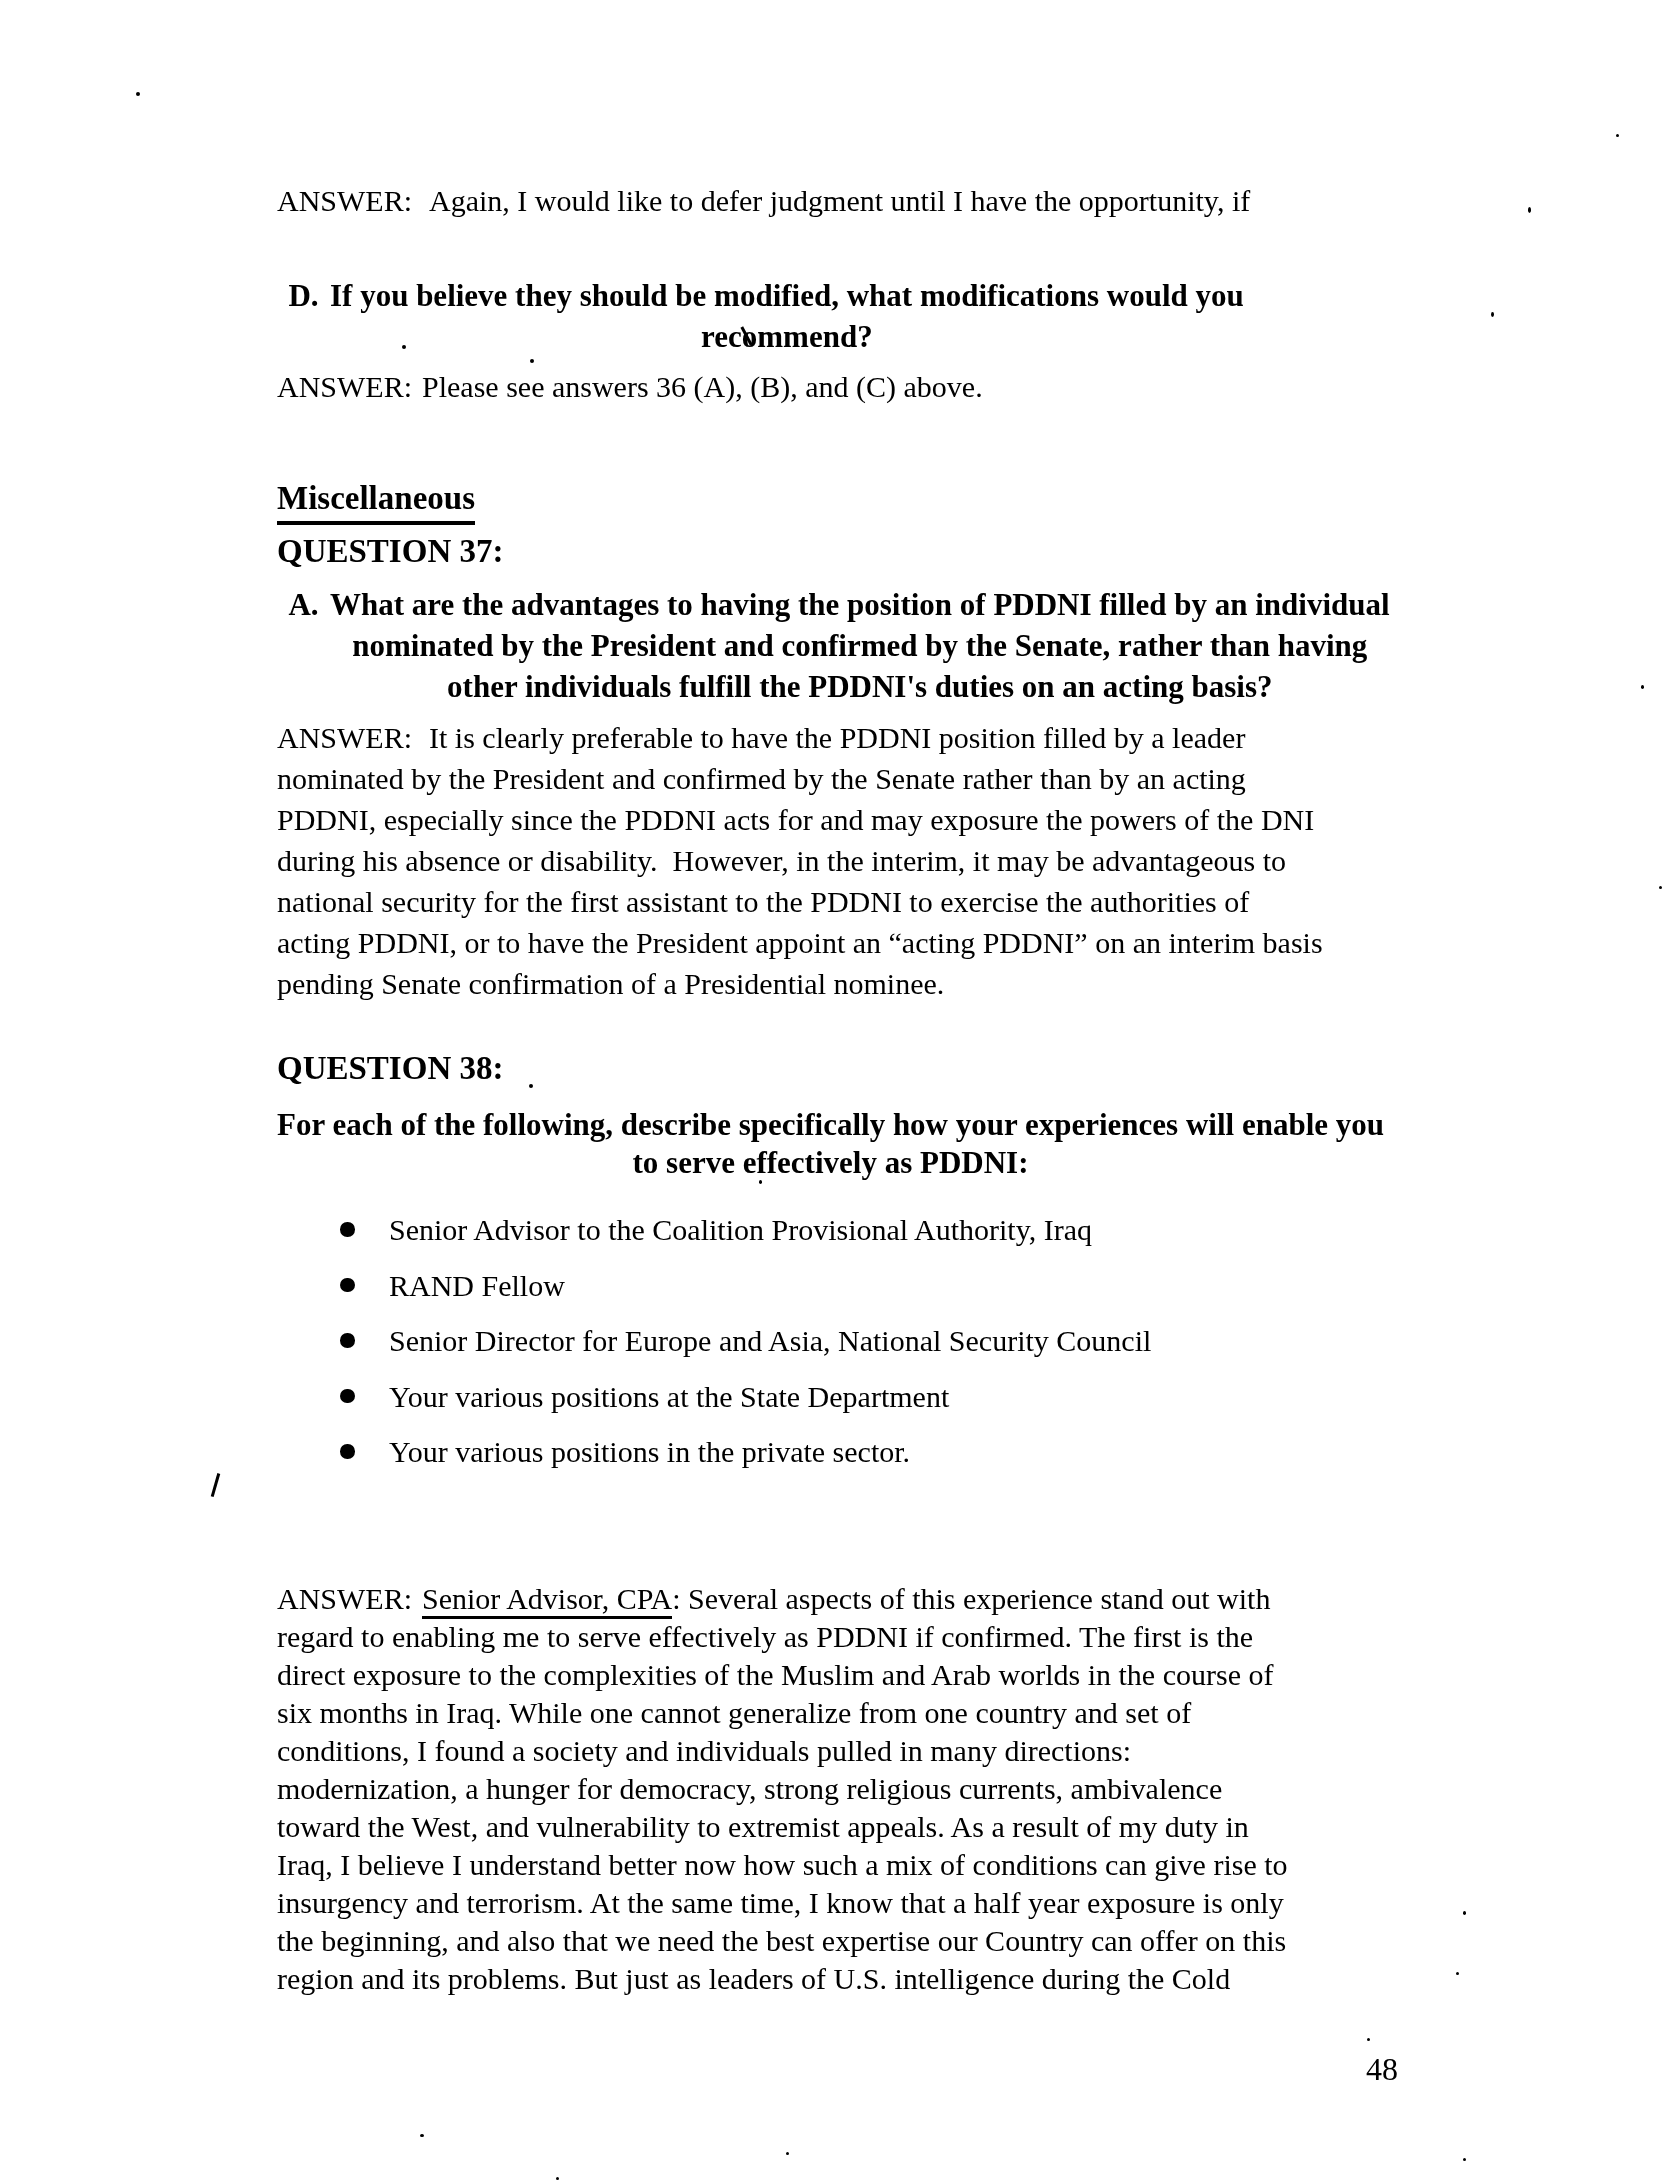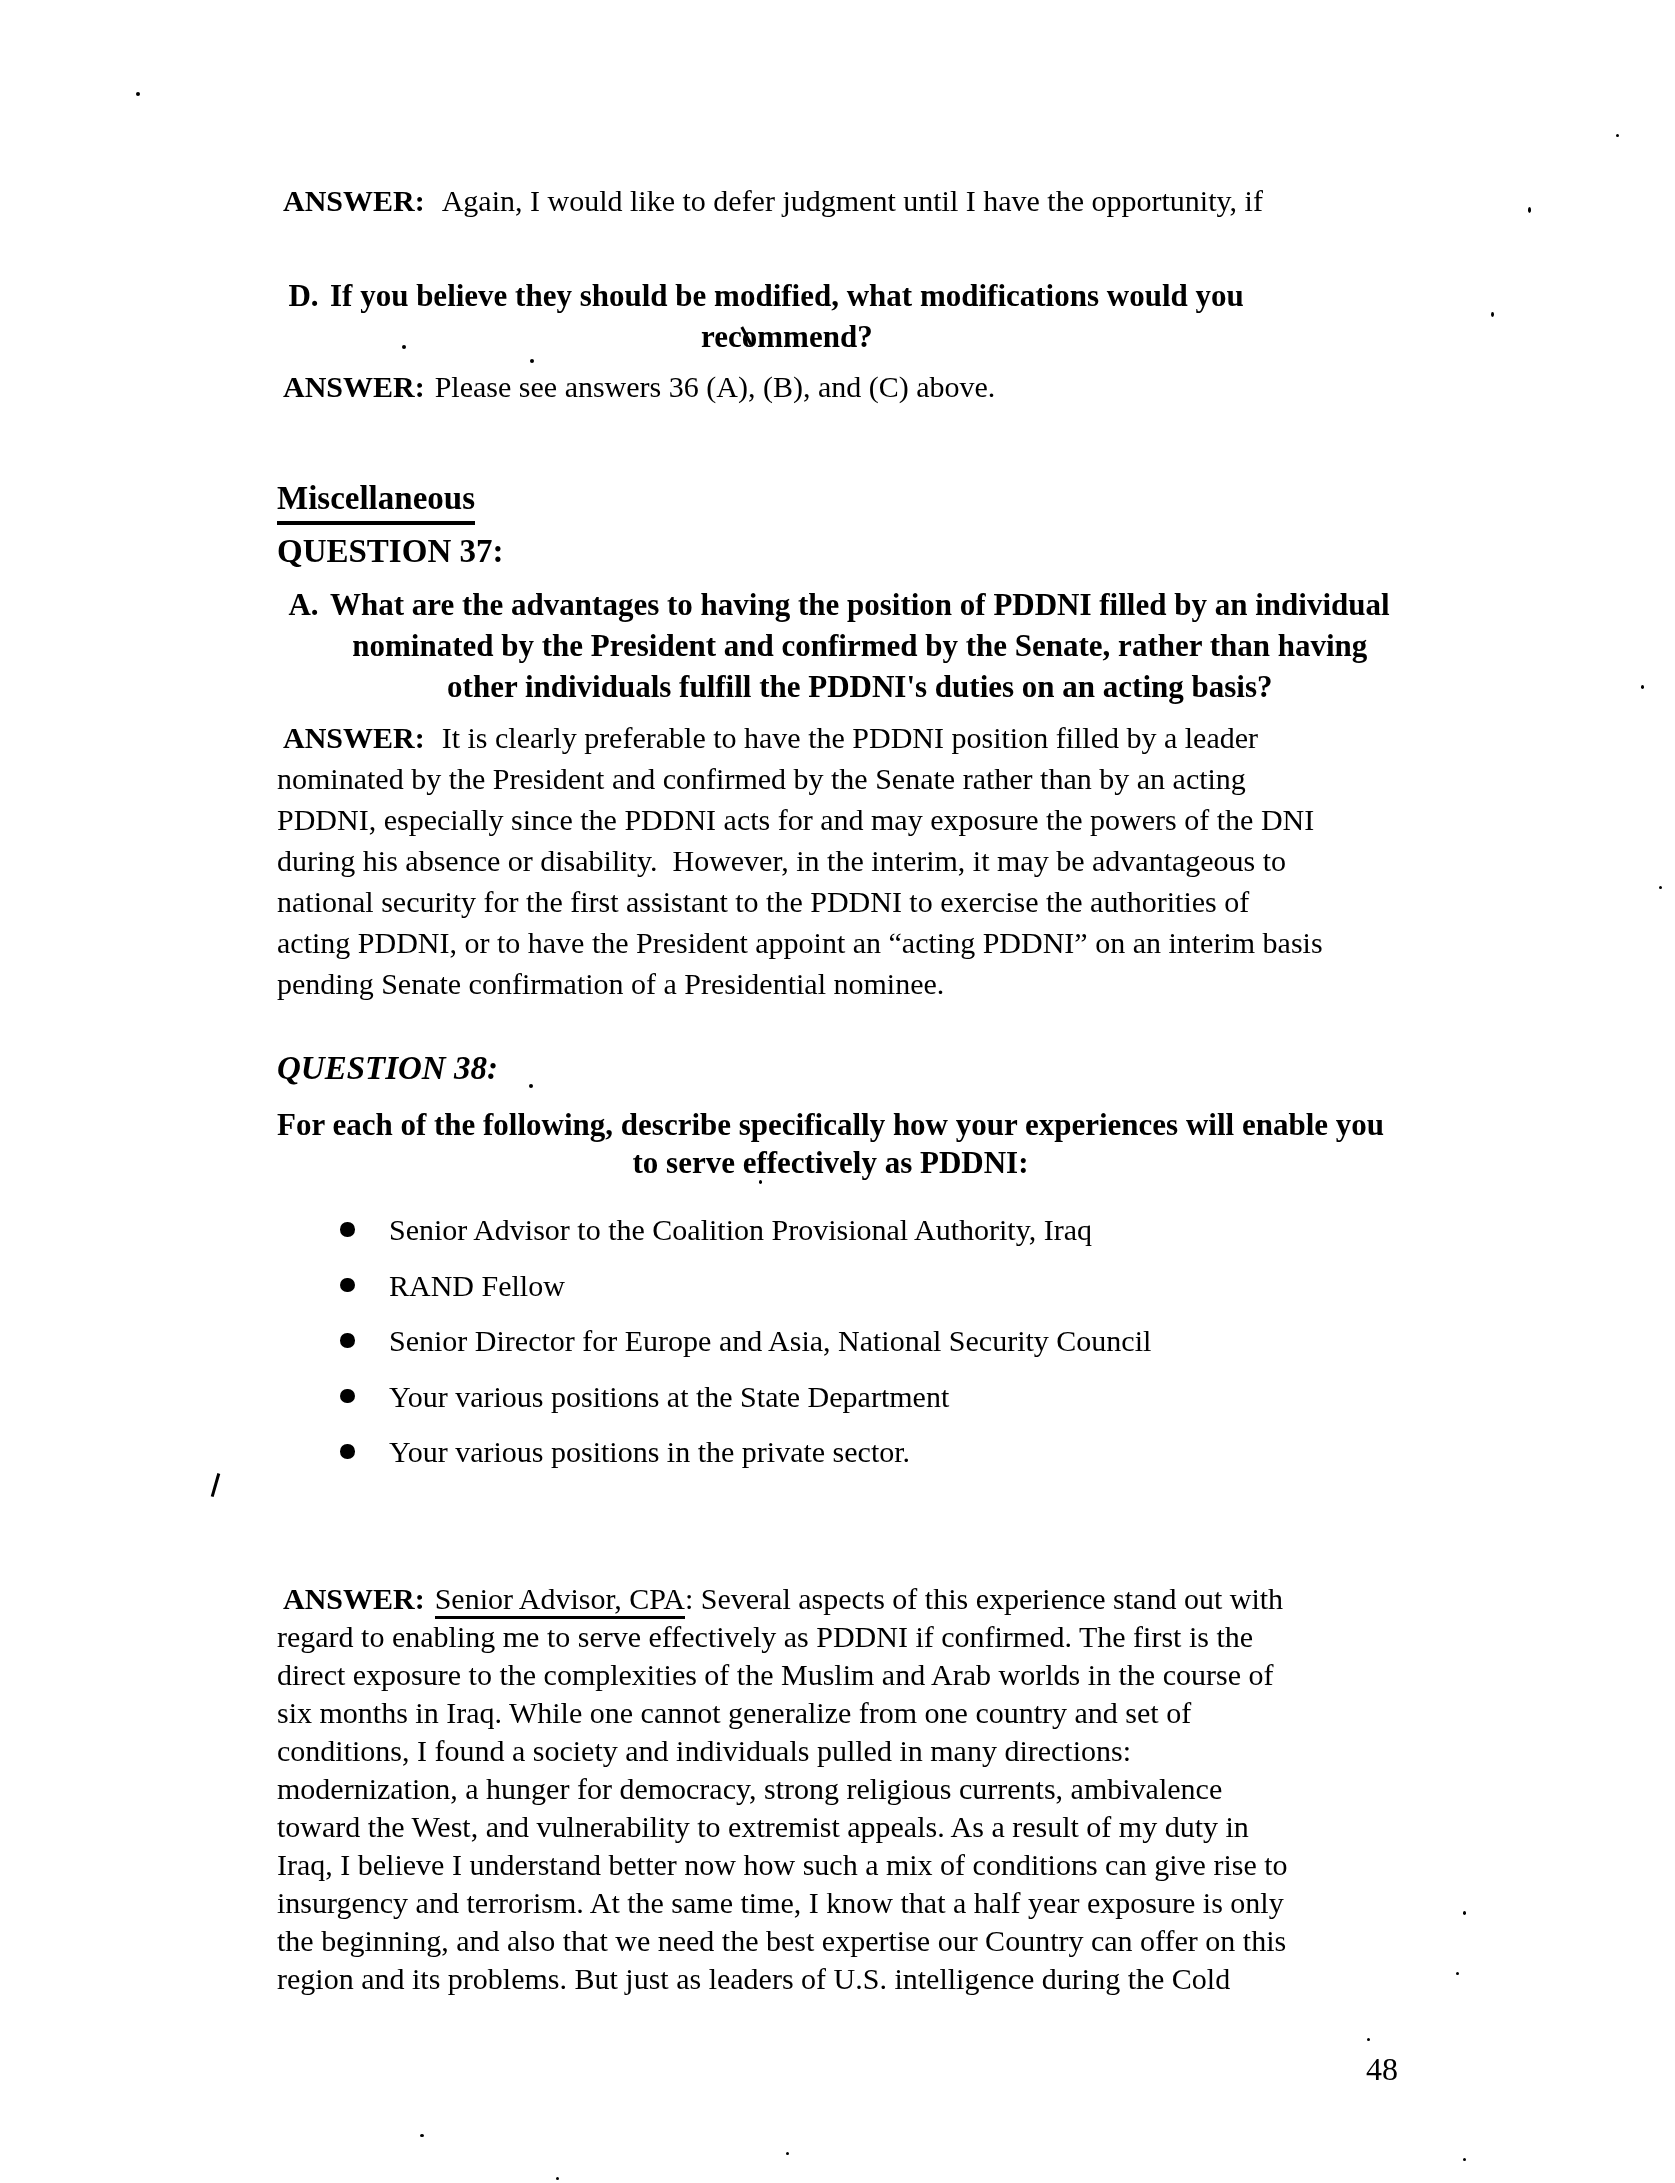--- a/index.html
+++ b/index.html
@@ -7,21 +7,21 @@
     position:relative;
     width:1675px;height:2183px;
     background:#ffffff;
     color:#000;
     font-family:"Liberation Serif","DejaVu Serif",serif;
     overflow:hidden;
   }
   .block{position:absolute;left:277px;}
   .line{white-space:pre;line-height:41px;font-size:30px;}
   .lh58 .line{line-height:38px;}
-  .bold{font-weight:bold;margin-left:6px;}
+  .bold{font-weight:normal;}
   .boldline{font-weight:bold;font-size:31px;text-align:center;}
   .heading{font-weight:bold;font-size:33px;line-height:41px;white-space:pre;}
   .gap2{margin-right:17px;}
   .gap1{margin-right:10px;}
   .hang .lbl{display:inline-block;width:53px;font-weight:bold;}
   .hang .cont{padding-left:53px;}
   .underline-heavy{border-bottom:4.6px solid #000;padding-bottom:2px;display:inline-block;}
   .underline-name{border-bottom:3.3px solid #000;padding-bottom:0.7px;}
   ul.bullets{list-style:none;margin:12px;padding:0;}
   ul.bullets li{
@@ -71,21 +71,21 @@
   <div class="block" style="top:717px;">
     <div class="line"><span class="bold gap2">ANSWER:</span><span>It is clearly preferable to have the PDDNI position filled by a leader</span></div>
     <div class="line">nominated by the President and confirmed by the Senate rather than by an acting</div>
     <div class="line">PDDNI, especially since the PDDNI acts for and may exposure the powers of the DNI</div>
     <div class="line">during his absence or disability.  However, in the interim, it may be advantageous to</div>
     <div class="line">national security for the first assistant to the PDDNI to exercise the authorities of</div>
     <div class="line">acting PDDNI, or to have the President appoint an “acting PDDNI” on an interim basis</div>
     <div class="line">pending Senate confirmation of a Presidential nominee.</div>
   </div>
 
-  <div class="block" style="top:1048px;font-style:italic;">
+  <div class="block" style="top:1048px;">
     <div class="heading">QUESTION 38:</div>
   </div>
 
   <div class="block lh58" style="top:1106px;">
     <div class="line boldline">For each of the following, describe specifically how your experiences will enable you</div>
     <div class="line boldline">to serve effectively as PDDNI:</div>
   </div>
 
   <div class="block" style="top:1197px;">
     <ul class="bullets">

